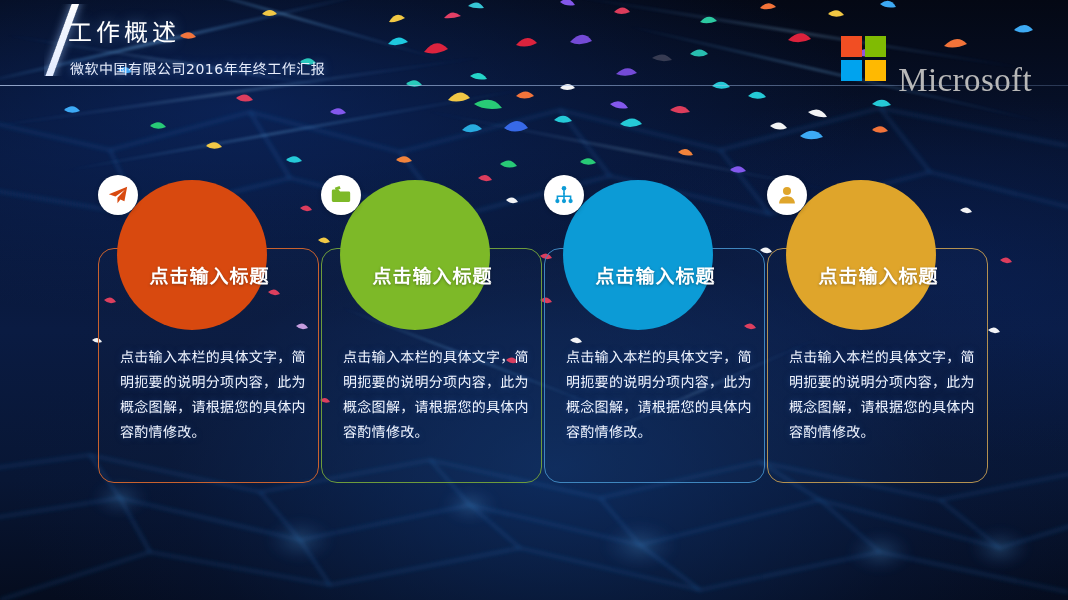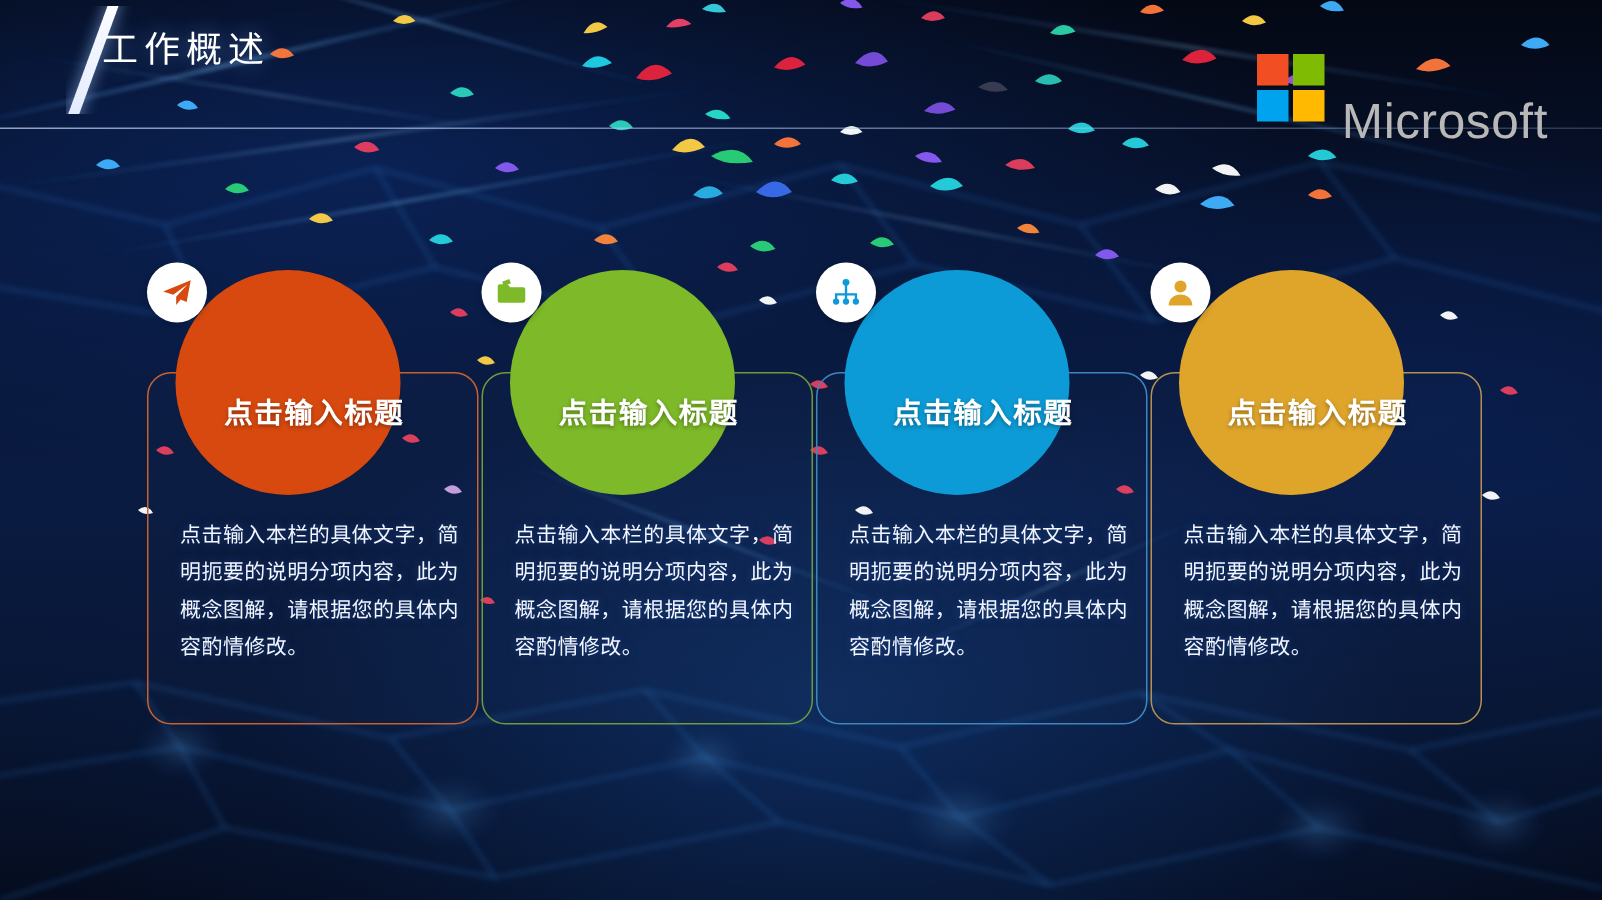--- a/index.html
+++ b/index.html
@@ -48,21 +48,21 @@
     position:absolute;left:0;top:85px;width:1068px;height:1px;
     background:linear-gradient(90deg,rgba(190,210,245,.75) 0%,rgba(170,196,238,.55) 55%,rgba(150,180,230,.25) 100%);
   }
 
   
   .ms-logo{position:absolute;right:36px;top:20px;display:flex;align-items:center;gap:12px;}
   .ms-grid{display:grid;grid-template-columns:21px 21px;grid-template-rows:21px 21px;gap:3px;}
   .ms-grid span{display:block;width:21px;height:21px;}
   .ms-name{
     font-size:33px;line-height:33px;color:#b8b8b8;font-weight:400;letter-spacing:.4px;
-    font-family:Liberation Sans, sans-serif;
+    font-family:Liberation Serif, serif;
     margin-top:44px;
   }
 
   
   .cards{position:absolute;left:0;top:0;width:1068px;height:600px;}
   .card{position:absolute;top:180px;width:223px;height:305px;}
 
   .card-box{
     position:absolute;left:0;top:68px;width:221px;height:235px;
     border:1px solid rgba(255,255,255,.5);border-radius:16px;
@@ -238,20 +238,21 @@
       <path d="M104 300 q7 -6 12 2 q-7 3 -12 -2z" fill="#e8405f"></path>
       <path d="M92 340 q6 -5 10 2 q-6 2 -10 -2z" fill="#ffffff"></path>
     </g>
   </svg>
 
   <div class="header">
     <div class="hdr-slash">
         <i></i>
       </div>
     <div class="hdr-title">工作概述</div>
+    <div class="hdr-sub">微软中国有限公司2016年年终工作汇报</div>
     <div class="hdr-rule"></div>
 
     <div class="ms-logo">
       <div class="ms-grid">
         <span style="background: rgb(241, 78, 35);"></span>
         <span style="background: rgb(128, 187, 3);"></span>
         <span style="background: rgb(0, 163, 238);"></span>
         <span style="background: rgb(255, 185, 1);"></span>
       </div>
       <div class="ms-name">Microsoft</div>

